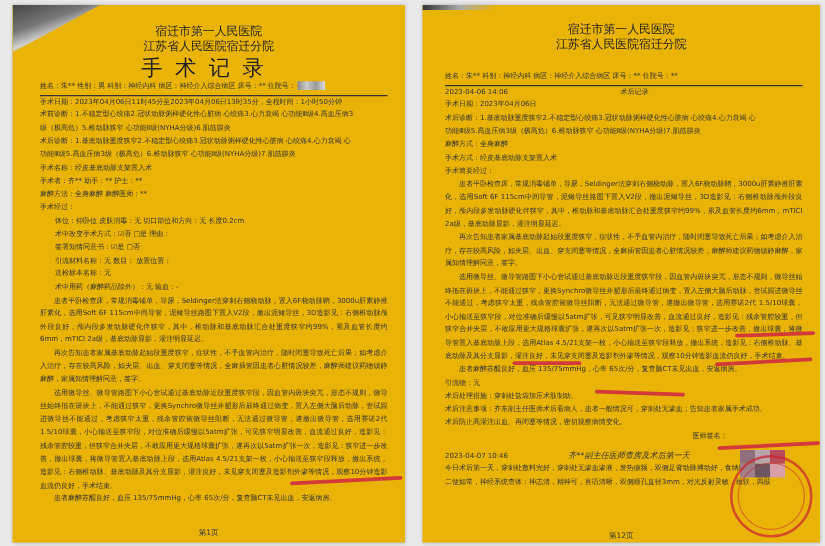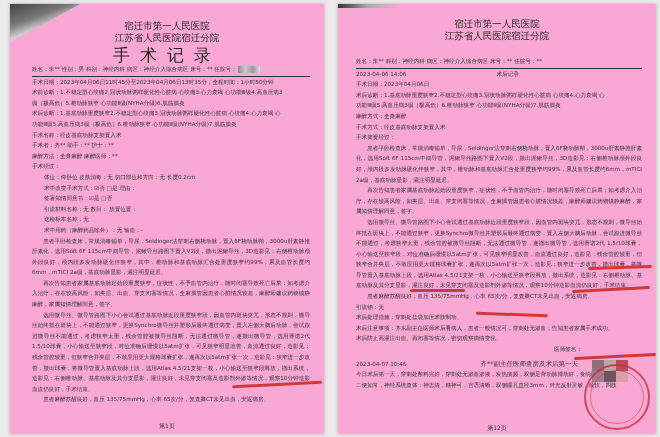--- a/index.html
+++ b/index.html
@@ -1,17 +1,17 @@
 <!DOCTYPE html>
 <html><head>
 <meta charset="utf-8">
 <style>
   html,body{margin:0;padding:0;}
   body{width:660px;height:437px;background:#e9e9ea;position:relative;overflow:hidden;font-family:"DejaVu Sans",sans-serif;color:#2a2a2a;}
-  .page{position:absolute;top:4px;background:#f9a8d4;box-shadow:0 0 3px rgba(0,0,0,.25);overflow:hidden;}
+  .page{position:absolute;top:4px;background:#eab308;box-shadow:0 0 3px rgba(0,0,0,.25);overflow:hidden;}
   .page.left{left:10px;width:314px;height:430px;}
   .page.right{left:338px;width:318px;height:430px;}
   .curl{position:absolute;left:0;top:0;width:70px;height:38px;background:linear-gradient(160deg,#444 0%,#777 35%,#cfcfcf 55%,rgba(255,255,255,0) 70%);clip-path:polygon(0 0,100% 0,0 100%);}
   .topbar{position:absolute;left:0;top:0;width:60px;height:4px;background:linear-gradient(90deg,#333,#aaa,rgba(255,255,255,0));}
   .hosp{text-align:center;font-family:"DejaVu Serif",serif;font-size:9.5px;line-height:12px;color:#222;}
   .title{text-align:center;font-family:"DejaVu Serif",serif;font-size:17px;letter-spacing:10px;line-height:20px;color:#222;margin-top:1px;}
   .content{position:absolute;left:22px;right:14px;font-size:5.6px;line-height:10.6px;color:#333;}
   .line{white-space:nowrap;overflow:hidden;}
   .para{white-space:normal;text-indent:2em;text-align:justify;}
   .indent{padding-left:12px;}
@@ -77,21 +77,21 @@
     <div class="line">手术简要经过：</div>
     <div class="para">患者平卧检查床，常规消毒铺单，导尿，Seldinger法穿刺右侧桡动脉，置入6F桡动脉鞘，3000u肝素静推肝素化，选用Soft 6F 115cm中间导管，泥鳅导丝路图下置入V2段，撤出泥鳅导丝，3D造影见：右侧椎动脉颅外段良好，颅内段多发动脉硬化伴狭窄，其中，椎动脉和基底动脉汇合处重度狭窄约99%，累及血管长度约6mm，mTICI 2a级，基底动脉显影，灌注明显延迟。</div>
     <div class="para">再次告知患者家属基底动脉起始段重度狭窄，症状性，不予血管内治疗，随时闭塞导致死亡后果；如考虑介入治疗，存在较高风险，如夹层、出血、穿支闭塞等情况，全麻插管因患者心脏情况较差，麻醉师建议药物镇静麻醉，家属知情理解同意，签字。</div>
     <div class="para">选用微导丝、微导管路图下小心尝试通过基底动脉近段重度狭窄段，因血管内斑块突兀，形态不规则，微导丝始终抵在斑块上，不能通过狭窄，更换Synchro微导丝并塑形后最终通过病变，置入左侧大脑后动脉，尝试跟进微导丝不能通过，考虑狭窄太重，残余管腔被微导丝阻断，无法通过微导管，遂撤出微导管，选用赛诺2代 1.5/10球囊，小心输送至狭窄段，对位准确后缓慢以5atm扩张，可见狭窄明显改善，血流通过良好，造影见：残余管腔较重，但狭窄合并夹层，不敢应用更大规格球囊扩张，遂再次以5atm扩张一次，造影见：狭窄进一步改善，撤出球囊，将微导管置入基底动脉上段，选用Atlas 4.5/21支架一枚，小心输送至狭窄段释放，撤出系统，造影见：右侧椎动脉、基底动脉及其分支显影，灌注良好，未见穿支闭塞及造影剂外渗等情况，观察10分钟造影血流仍良好，手术结束。</div>
     <div class="para">患者麻醉苏醒良好，血压 135/75mmHg，心率 65次/分，复查脑CT未见出血，安返病房。</div>
     <div class="line">引流物：无</div>
     <div class="line">术后处理措施：穿刺处盐袋加压术肢制动。</div>
     <div class="line">术后注意事项：齐东副主任医师术后看病人，患者一般情况可，穿刺处无渗血；告知患者家属手术成功。</div>
     <div class="line">术后防止高灌注出血、再闭塞等情况，密切观察病情变化。</div>
     <div class="line" style="text-align:right;padding-right:60px;">医师签名：</div>
-    <div class="line" style="margin-top:4px;"><span>2023-04-07 10:46</span><span style="margin-left:74px;font-size:6.5px;">齐**副主任医师查房及术后第一天</span></div>
+    <div class="line" style="margin-top:4px;"><span>2023-04-07 10:46</span><span style="margin-left:48px;font-size:6.5px;font-style:italic;">齐**副主任医师查房及术后第一天</span></div>
     <div class="line">今日术后第一天，穿刺处敷料完好，穿刺处无渗血渗液，发热痰频，双侧足背动脉搏动好，食纳睡眠可，</div>
     <div class="line">二便如常，神经系统查体：神志清，精神可，言语清晰，双侧瞳孔直径3mm，对光反射灵敏，颈软，四肢</div>
   </div>
 
   <div class="redline" style="left:250px;top:262px;width:64px;transform:rotate(-2deg);"></div>
   <div class="redline" style="left:72px;top:285px;width:55px;"></div>
   <div class="redline" style="left:234px;top:284px;width:78px;transform:rotate(-3deg);"></div>
   <div class="redline" style="left:138px;top:309px;width:72px;transform:rotate(2deg);"></div>
   <div class="redline" style="left:236px;top:351px;width:82px;transform:rotate(-3deg);"></div>
 

